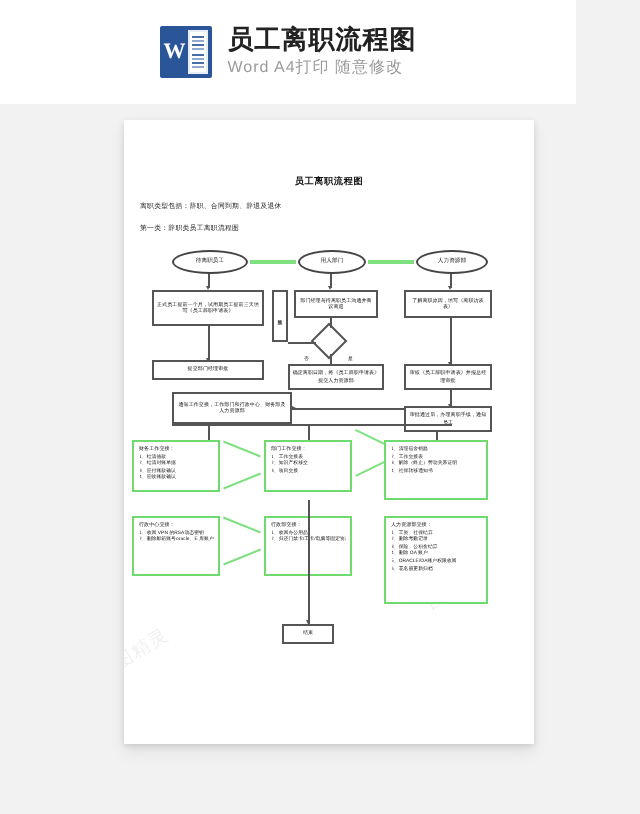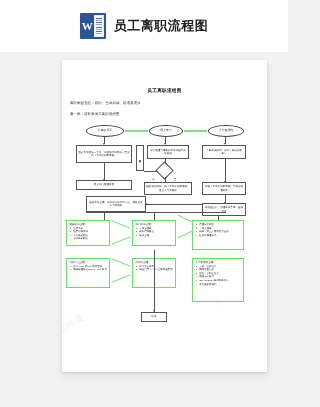--- a/index.html
+++ b/index.html
@@ -134,20 +134,21 @@
             <i></i>
             <i></i>
             <i></i>
             <i></i>
             <i></i>
             <i></i>
         </div>
       </div>
       <div class="hdr-text">
         <div class="hdr-title">员工离职流程图</div>
+        <div class="hdr-sub">Word A4打印 随意修改</div>
       </div>
     </div>
   </div>
 
   <div class="paper">
 
     <div class="watermark wm1">图精灵</div>
     <div class="watermark wm2">图精灵</div>
 
     <div class="doc">

